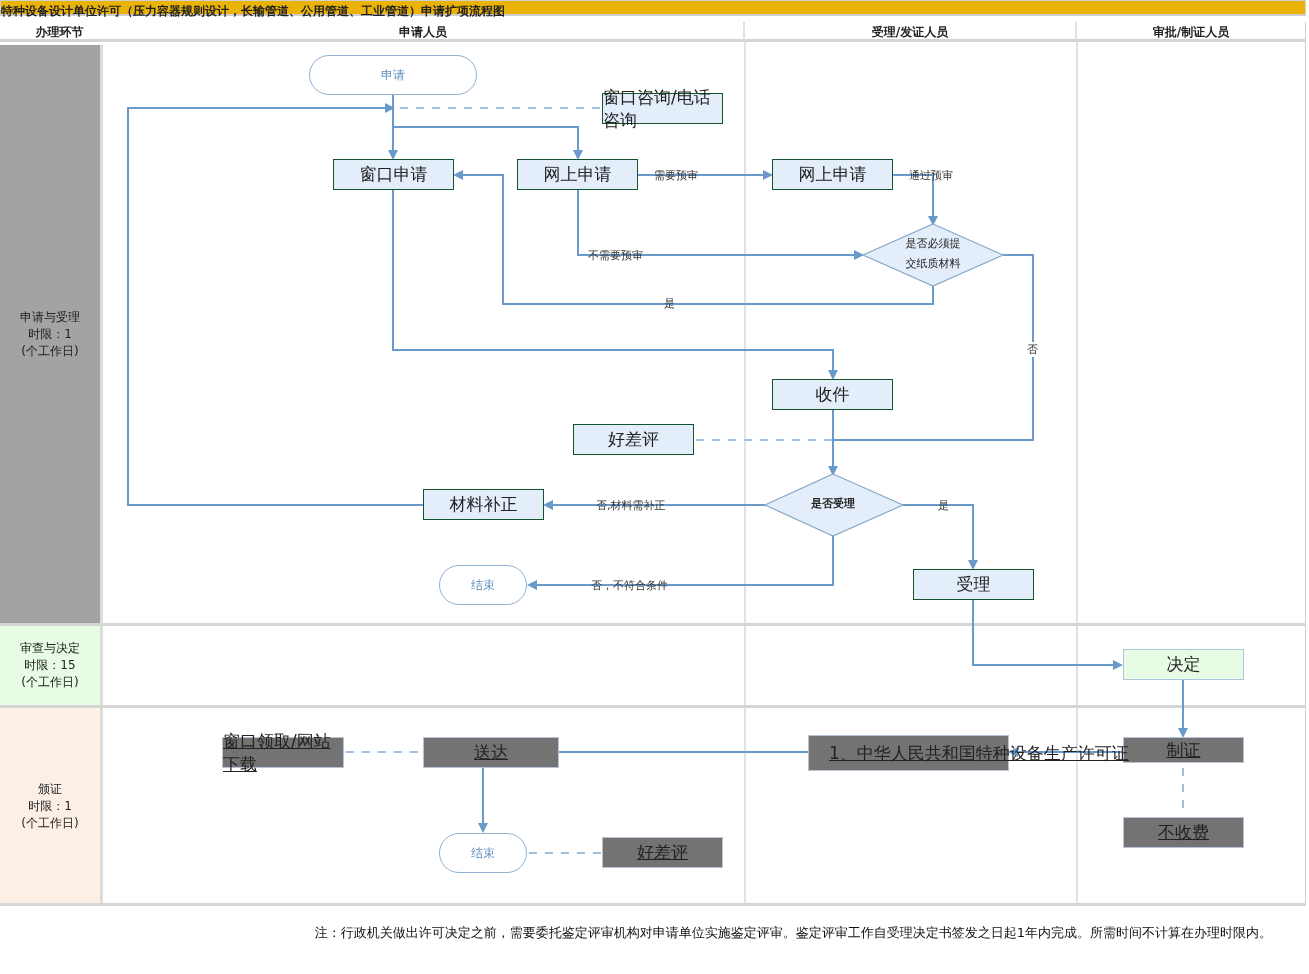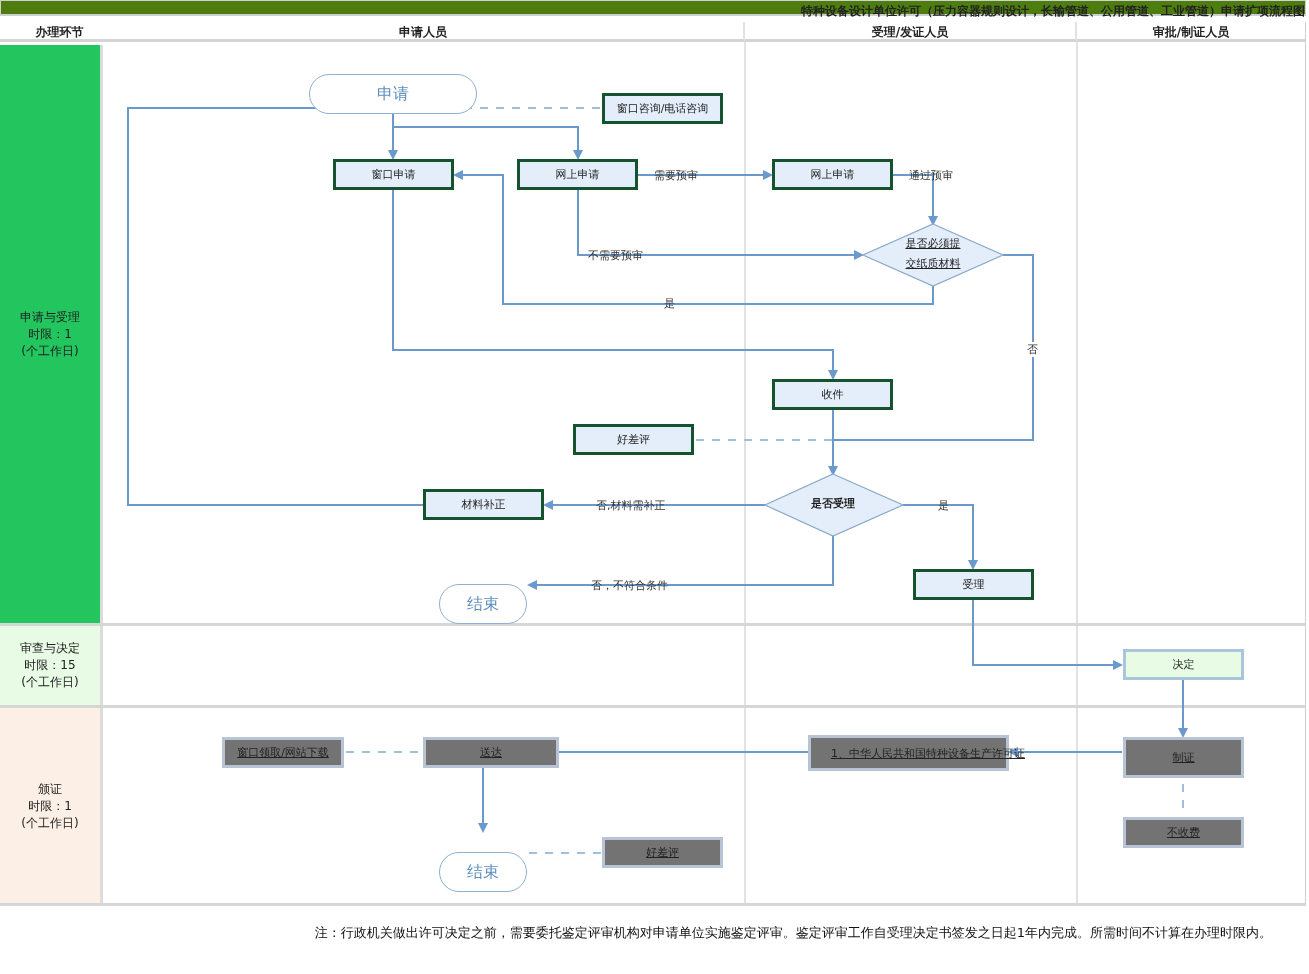--- a/index.html
+++ b/index.html
@@ -1,49 +1,49 @@
 <!DOCTYPE html>
 <html><head>
 <meta charset="utf-8">
 <style>
   html, body { margin:0; padding:0; background:#fff; }
   body { width:1309px; height:974px; position:relative; overflow:hidden;
          font-family:"DejaVu Sans", "Liberation Sans", sans-serif; color:#222; }
   .abs { position:absolute; box-sizing:border-box; }
   .title { left:0; top:0; width:1306px; height:16px; border:1px solid #d0d0d0; border-bottom:2px solid #cfcfcf;
-           text-align:right; font-size:12px; font-weight:bold; line-height:20px; background:#4d7c0f; }
+           text-align:left; font-size:12px; font-weight:bold; line-height:20px; background:#eab308; }
   .hdr { top:22px; height:20px; font-size:12px; font-weight:bold; text-align:center; line-height:20px;
          border-bottom:3px solid #d4d4d4; background:#fff; }
   .stage { left:0; width:103px; font-size:12px; text-align:center; display:flex; flex-direction:column;
            justify-content:center; line-height:17px; border-right:3px solid #dcdcdc; }
   .vline { width:2px; background:#e2e2e2; }
   .hline { height:3px; background:#d6d6d6; }
-  .box { border:3px solid #14532d; background:#e4eefb; font-size:11px; text-align:left;
+  .box { border:1px solid #14532d; background:#e4eefb; font-size:17px; text-align:left;
          display:flex; align-items:center; justify-content:center; color:#222; }
   .box.green { background:#e8fbe4; border-color:#a9c6dc; }
   .box.peach { background:#737373; border-color:#b8c4d4;text-decoration:underline; }
-  .term { border:1.5px solid #8fb0d0; border-radius:22px; background:#fff; color:#5f8fc0; font-size:16px;
-          text-align:left; display:flex; align-items:center; justify-content:center;margin-top:19px; }
+  .term { border:1.5px solid #8fb0d0; border-radius:22px; background:#fff; color:#5f8fc0; font-size:12px;
+          text-align:left; display:flex; align-items:center; justify-content:center; }
   .lbl { font-size:11px; color:#333; white-space:nowrap; background:transparent;text-align:center; }
   .note { left:0; top:924px; width:1272px; text-align:right; font-size:13px; color:#111;
           font-family:"DejaVu Sans", sans-serif; }
   svg.flow { position:absolute; left:0; top:0; }
   .diamond-text { font-size:11px; text-align:center; line-height:20px; }
 </style>
 </head>
 <body>
 
 <div class="abs title">特种设备设计单位许可（压力容器规则设计，长输管道、公用管道、工业管道）申请扩项流程图</div>
 
 <div class="abs hdr" style="left:0;width:122px;border-right:3px solid #dcdcdc;">办理环节</div>
 <div class="abs hdr" style="left:103px;width:642px;border-right:2px solid #e2e2e2;">申请人员</div>
 <div class="abs hdr" style="left:745px;width:332px;border-right:2px solid #e2e2e2;">受理/发证人员</div>
 <div class="abs hdr" style="left:1077px;width:229px;border-right:1px solid #d0d0d0;">审批/制证人员</div>
 
-<div class="abs stage" style="top:45px;height:578px;background:#22c55e;">
+<div class="abs stage" style="top:45px;height:578px;background:#a3a3a3;">
   <span>申请与受理</span>
   <span>时限：1</span>
   <span>(个工作日)</span>
 </div>
 <div class="abs stage" style="top:626px;height:79px;background:#e8fbe4;">
   <span>审查与决定</span>
   <span>时限：15</span>
   <span>(个工作日)</span>
 </div>
 <div class="abs stage" style="top:708px;height:196px;background:#fcf0e6;">
@@ -114,35 +114,35 @@
   <polygon points="933,224 1003,255 933,286 863,255" fill="#e4eefb" stroke="#8aa8c8" stroke-width="1.2"></polygon>
   <polygon points="833,474 903,505 833,536 765,505" fill="#e4eefb" stroke="#8aa8c8" stroke-width="1.2"></polygon>
 </svg>
 
 <div class="abs term" style="left:309px;top:55px;width:168px;height:40px;">申请</div>
 <div class="abs box" style="left:602px;top:93px;width:121px;height:31px;">窗口咨询/电话咨询</div>
 <div class="abs box" style="left:333px;top:159px;width:121px;height:31px;">窗口申请</div>
 <div class="abs box" style="left:517px;top:159px;width:121px;height:31px;">网上申请</div>
 <div class="abs box" style="left:772px;top:159px;width:121px;height:31px;">网上申请</div>
 
-<div class="abs diamond-text" style="left:873px;top:234px;width:120px;text-decoration:underline;">
+<div class="abs diamond-text" style="left:873px;top:234px;width:120px;">
   <div>是否必须提</div>
   <div>交纸质材料</div>
 </div>
 
 <div class="abs box" style="left:772px;top:379px;width:121px;height:31px;">收件</div>
 <div class="abs box" style="left:573px;top:424px;width:121px;height:31px;">好差评</div>
 <div class="abs diamond-text" style="left:773px;top:494px;width:120px;font-weight:bold;">是否受理</div>
 <div class="abs box" style="left:423px;top:489px;width:121px;height:31px;">材料补正</div>
 <div class="abs term" style="left:439px;top:565px;width:88px;height:40px;">结束</div>
 <div class="abs box" style="left:913px;top:569px;width:121px;height:31px;">受理</div>
 
 <div class="abs box green" style="left:1123px;top:649px;width:121px;height:31px;">决定</div>
 
-<div class="abs box peach" style="left:1123px;top:737px;width:121px;height:41px;">制证</div>
+<div class="abs box peach" style="left:1123px;top:737px;width:121px;height:26px;">制证</div>
 <div class="abs box peach" style="left:1123px;top:817px;width:121px;height:31px;">不收费</div>
 <div class="abs box peach" style="left:808px;top:735px;width:201px;height:36px;justify-content:flex-start;padding-left:20px;white-space:nowrap;overflow:visible;">1、中华人民共和国特种设备生产许可证</div>
 <div class="abs box peach" style="left:423px;top:737px;width:136px;height:31px;">送达</div>
 <div class="abs box peach" style="left:222px;top:737px;width:122px;height:31px;">窗口领取/网站下载</div>
 <div class="abs term" style="left:439px;top:833px;width:88px;height:40px;">结束</div>
 <div class="abs box peach" style="left:602px;top:837px;width:121px;height:31px;">好差评</div>
 
 <div class="abs lbl" style="left:654px;top:168px;">需要预审</div>
 <div class="abs lbl" style="left:909px;top:168px;">通过预审</div>
 <div class="abs lbl" style="left:588px;top:248px;">不需要预审</div>

